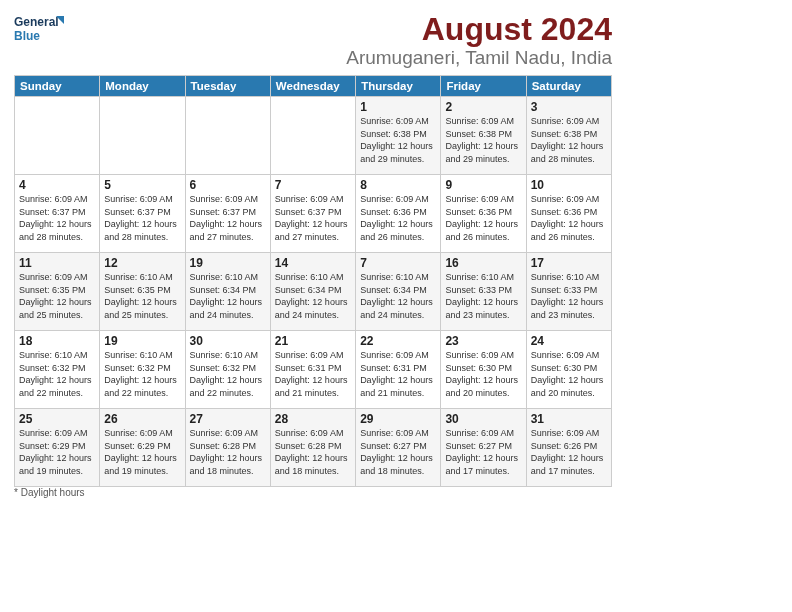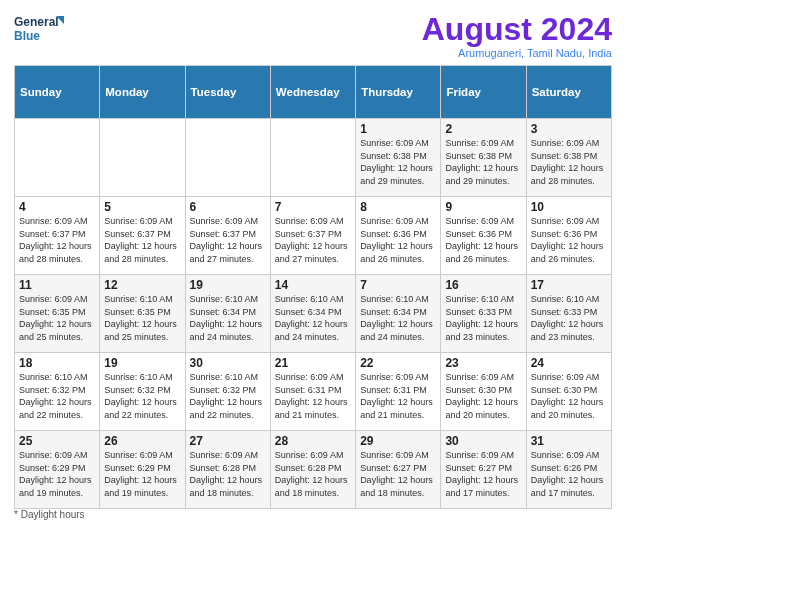--- a/index.html
+++ b/index.html
@@ -25,38 +25,38 @@
       display: flex;
       align-items: center;
       gap: 2px;
     }
     .title-block {
       text-align: right;
     }
     .main-title {
       font-size: 32px;
       font-weight: bold;
-      color: #6d28d9;
+      color: #7f1d1d;
       line-height: 1.1;
     }
     .subtitle {
-      font-size: 11px;
-      color: #3b82f6;
+      font-size: 19px;
+      color: #737373;
     }
     .calendar {
       width: 100%;
       border-collapse: collapse;
       table-layout: fixed;
     }
     .calendar thead th {
       background-color: #2979b0;
       color: #fff;
       font-size: 11.5px;
       font-weight: bold;
-      padding: 20px 5px;
+      padding: 4px 5px;
       text-align: left;
       border: 1px solid #ccc;
       margin-left: 26px;
     }
     .calendar tbody td {
       vertical-align: top;
       border: 1px solid #ccc;
       padding: 3px 4px;
       font-size: 9px;
       color: #333;

